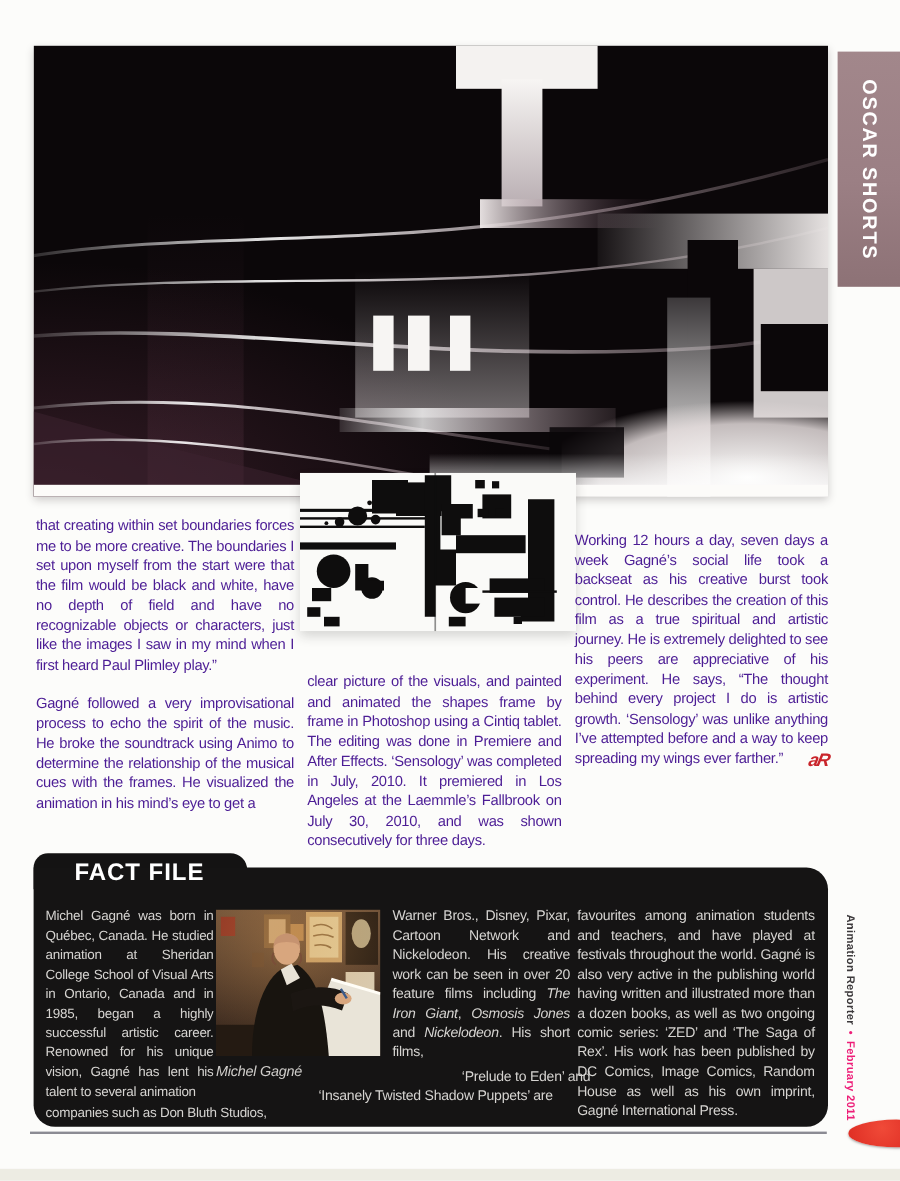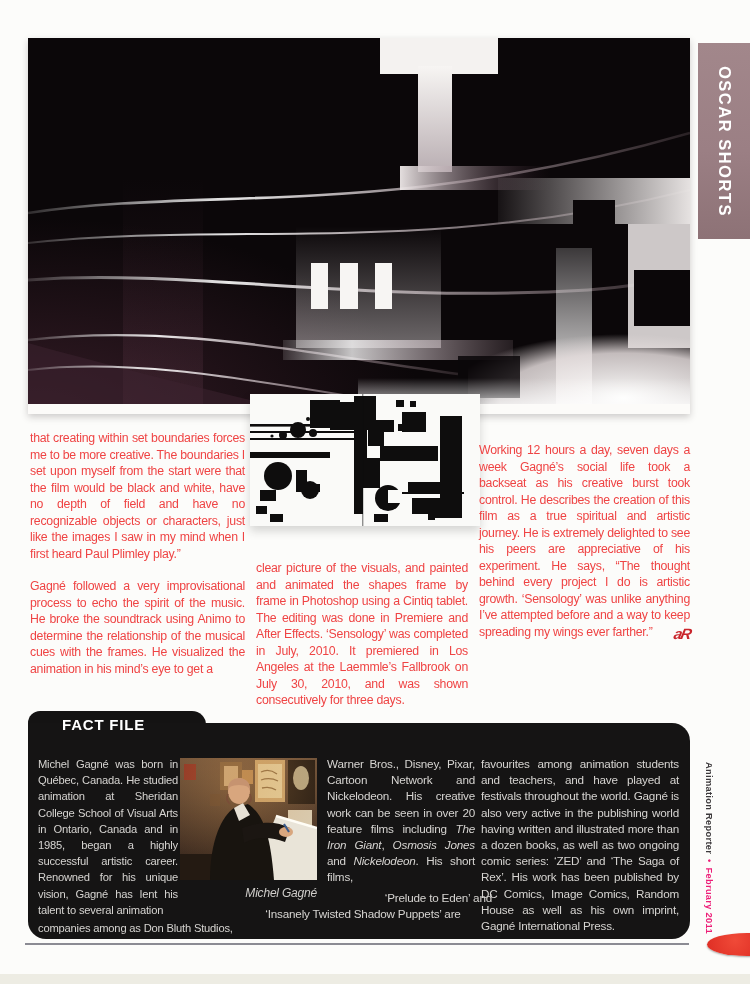--- a/index.html
+++ b/index.html
@@ -17,21 +17,21 @@
     background:linear-gradient(180deg,#a2878b 0%,#9b7f84 55%,#8d7276 100%);
     display:flex;align-items:center;justify-content:center;
   }
   .oscar-tab span{
     writing-mode:vertical-rl;color:#fff;font-weight:bold;font-size:16.5px;
     letter-spacing:1.5px;white-space:nowrap;
   }
   
   .article p{
     margin:0;text-align:justify;font-size:12.3px;line-height:16.5px;
-    letter-spacing:-0.25px;color:#ef4444;
+    letter-spacing:-0.25px;color:#4c1d95;
   }
   .col1{position:absolute;left:30px;top:430px;width:215px;}
   .col1 p + p{margin-top:16px;}
   .col2{position:absolute;left:256px;top:530px;width:212px;margin-top:30px;}
   .col3{position:absolute;left:479px;top:430px;width:211px;margin-top:12px;}
   .col3 .p-wrap{position:relative;}
   .ar-mark{
     position:absolute;right:0;bottom:0;color:#c9252b;font-weight:bold;
     font-style:italic;font-size:15px;letter-spacing:-1.5px;
     transform:skewX(-12deg);line-height:12px;
@@ -41,36 +41,36 @@
   .ff-tab{
     position:absolute;left:28px;top:711px;width:178px;height:30px;
     background:#141313;border-radius:12px 14px 0 0;
   }
   .ff-body{
     position:absolute;left:28px;top:723px;width:662px;height:216px;
     background:#151414;border-radius:0 18px 18px 18px;
   }
   .ff-title{
     position:absolute;left:62px;top:716px;color:#fff;font-weight:bold;
-    font-size:15px;letter-spacing:0.8px;
+    font-size:20px;letter-spacing:0.8px;
   }
   .ff-text{
     position:absolute;text-align:justify;color:#d6d4d1;
     letter-spacing:-0.2px;
   }
   .ff-col1{left:38px;top:756px;width:140px;font-size:11.2px;line-height:16.2px;max-height:164px;overflow:hidden;}
   .ff-over1{left:38px;top:920px;width:230px;font-size:11.2px;line-height:16px;white-space:nowrap;text-align:left;}
   .ff-col2{left:327px;top:756px;width:148px;font-size:11.7px;line-height:16.2px;}
   .ff-col2 i{font-style:italic;}
   .ff-linea{left:332px;top:891px;width:160px;font-size:11.7px;white-space:nowrap;text-align:right;}
   .ff-lineb{left:246px;top:907px;width:234px;font-size:11.7px;white-space:nowrap;text-align:center;}
   .ff-col3{left:481px;top:756px;width:198px;font-size:11.7px;line-height:16.2px;}
   .ff-photo{position:absolute;left:180px;top:758px;width:137px;height:122px;}
   .ff-caption{
-    position:absolute;left:180px;top:886px;width:137px;text-align:right;
+    position:absolute;left:180px;top:886px;width:137px;text-align:left;
     font-style:italic;font-size:12px;color:#cfcdca;letter-spacing:-0.2px;
   }
   
   .issue-vert{
     position:absolute;left:704px;top:762px;height:160px;
     writing-mode:vertical-rl;font-size:9.3px;font-weight:bold;
     letter-spacing:0.3px;white-space:nowrap;
   }
   .issue-pub{color:#3c393b;}
   .issue-sep{color:#ed1e78;margin:2px 0;}
@@ -232,21 +232,21 @@
         <span class="ar-mark">aR</span>
       </div>
     </div>
   </div>
 
   <div class="ff-tab"></div>
   <div class="ff-body"></div>
   <div class="ff-title">FACT FILE</div>
 
   <div class="ff-text ff-col1">Michel Gagné was born in Québec, Canada. He studied animation at Sheridan College School of Visual Arts in Ontario, Canada and in 1985, began a highly successful artistic career. Renowned for his unique vision, Gagné has lent his talent to several animation</div>
-  <div class="ff-text ff-over1">companies among as Don Bluth Studios,</div>
+  <div class="ff-text ff-over1">companies such as Don Bluth Studios,</div>
 
   <svg class="ff-photo" viewBox="0 0 137 122" aria-hidden="true">
     <defs>
       <linearGradient id="phBg" x1="0" y1="0" x2="0" y2="1">
         <stop offset="0%" stop-color="#6b4f38"></stop>
         <stop offset="100%" stop-color="#33231a"></stop>
       </linearGradient>
       <radialGradient id="phGlow" cx="45%" cy="20%" r="75%">
         <stop offset="0%" stop-color="#d89a55" stop-opacity="0.35"></stop>
         <stop offset="100%" stop-color="#d89a55" stop-opacity="0"></stop>

